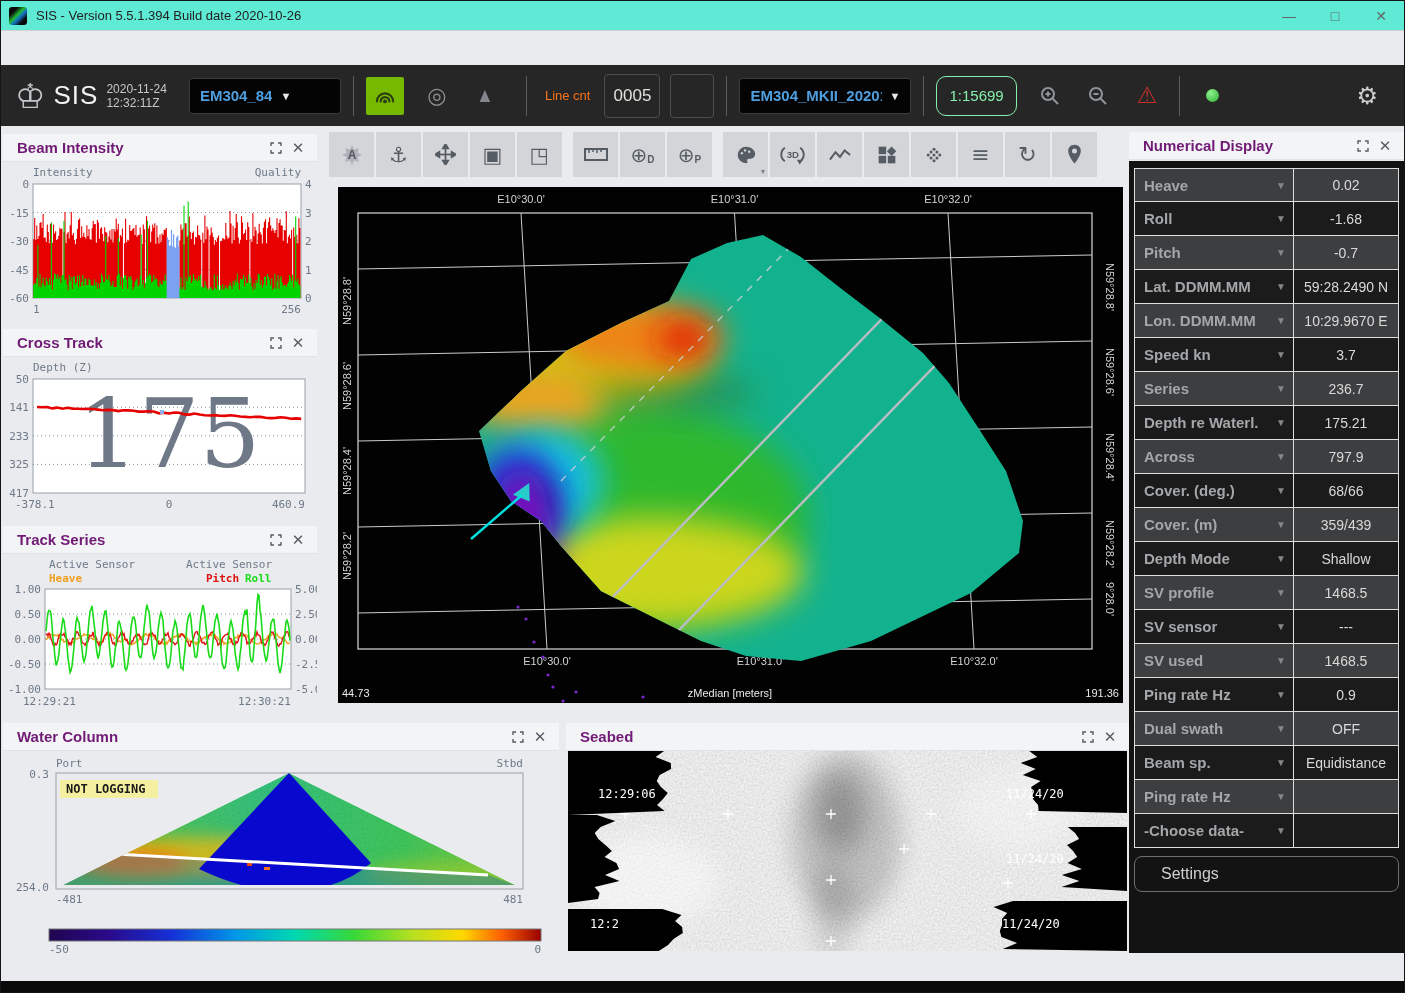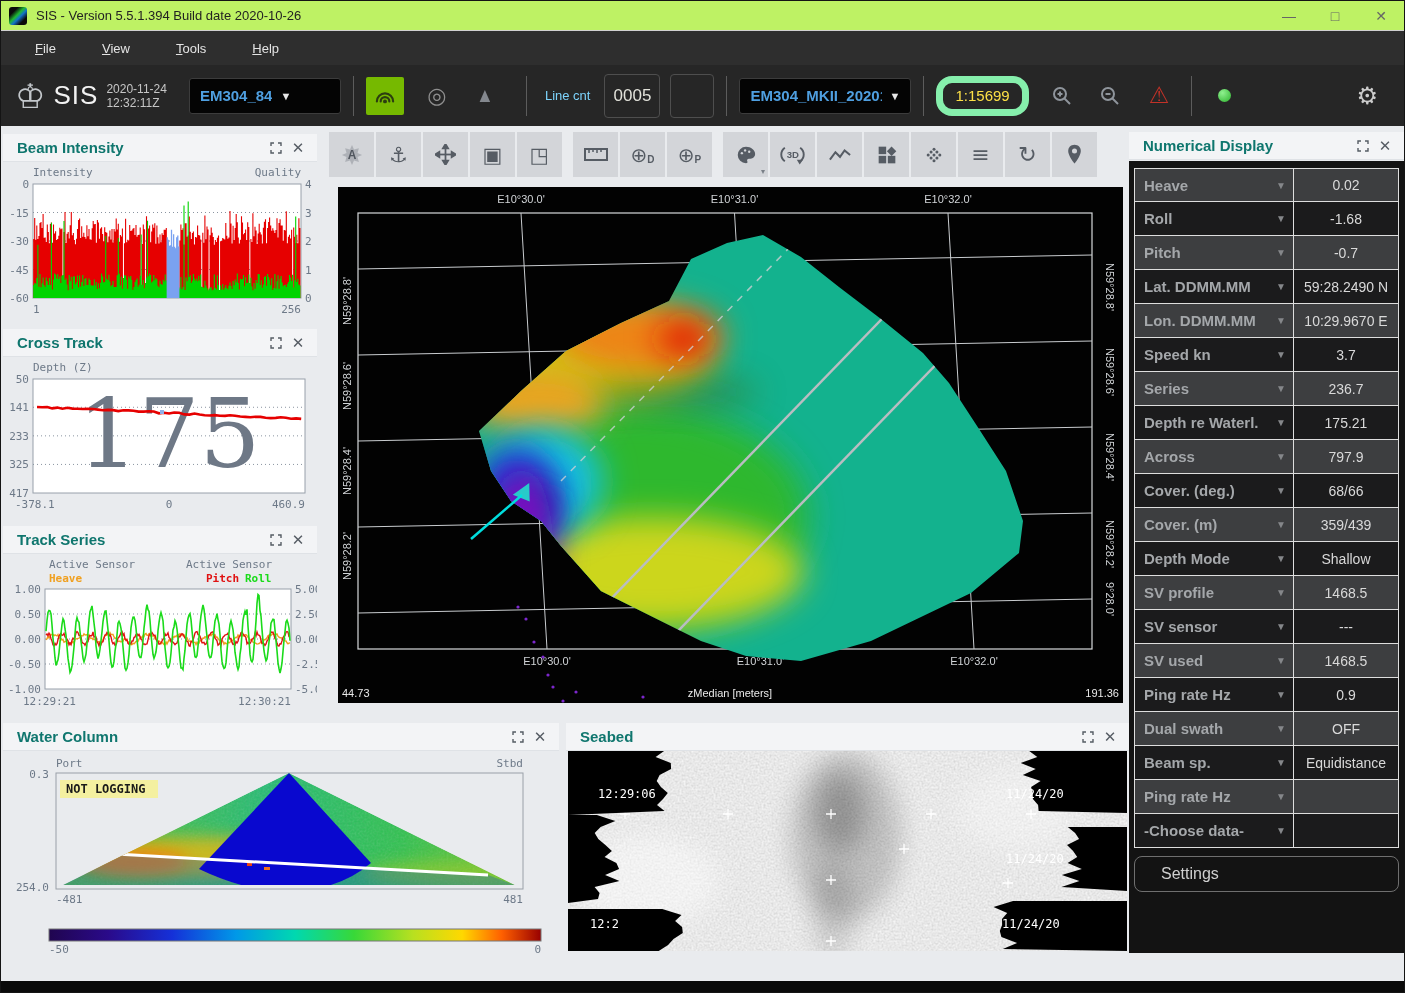--- a/index.html
+++ b/index.html
@@ -1,54 +1,54 @@
 <!DOCTYPE html>
 <html><head>
 <meta charset="utf-8">
 <style>
 *{box-sizing:border-box;margin:0;padding:0}
 html,body{background:#000}
 body{font-family:"Liberation Sans",sans-serif}
 #win{position:relative;width:1405px;height:993px;background:#e9ebee;overflow:hidden;border:1px solid #141414}
 
-.titlebar{position:absolute;left:0;top:0;width:100%;height:30px;background:#bef264;display:flex;align-items:center;border-bottom:1px solid #d0d0d0}
+.titlebar{position:absolute;left:0;top:0;width:100%;height:30px;background:#5eead4;display:flex;align-items:center;border-bottom:1px solid #d0d0d0}
 .appicon{width:18px;height:18px;margin-left:8px;border-radius:3px;background:linear-gradient(135deg,#0a0a0a 25%,#1fb832 45%,#1273c8 58%,#0a0a0a 78%)}
 .apptitle{margin-left:9px;font-size:13px;color:#222}
 .winbtns{margin-left:auto;display:flex}
 .winbtn{width:46px;height:28px;display:flex;align-items:center;justify-content:center;color:#666;font-size:14px}
 
 .menubar{position:absolute;left:0;top:30px;width:100%;height:34px;background:#2e2e2e;display:flex;align-items:center;padding-left:20px}
 .menu-item{color:#e4e4e4;font-size:13px;padding:0 14px;margin-right:18px;cursor:default}
 .menu-item u{text-decoration:underline}
 
 .toolbar{position:absolute;left:0;top:64px;width:100%;height:61px;background:#262626;display:flex;align-items:center;padding:0 14px}
 .logo{font-size:34px;color:#c3c7cb;line-height:1;margin-right:8px}
 .brand{font-size:26px;color:#f2f2f2;letter-spacing:1px;margin-right:8px}
 .dt{font-size:12px;color:#c6c6c6;line-height:14px;margin-right:22px}
 .combo{height:36px;background:#040404;border:1px solid #3c3c3c;border-radius:3px;display:flex;align-items:center;padding:0 10px;cursor:pointer}
 .combo .cotext{color:#4f9fe0;font-weight:bold;font-size:15px;white-space:nowrap;overflow:hidden}
 .combo .cocaret{color:#e8e8e8;font-size:11px;margin-left:8px}
 .combo1{width:152px}.combo2{width:172px}
 .vsep{width:1px;height:40px;background:#5c5c5c;margin:0 12px;flex:none}
 .pingbtn{width:38px;height:38px;background:#76b900;border:none;border-radius:2px;display:flex;align-items:center;justify-content:center;margin-right:14px;cursor:pointer}
 .tbtn{width:38px;height:38px;background:transparent;border:none;display:flex;align-items:center;justify-content:center;margin-right:10px;cursor:pointer}
-.linecnt{font-size:13px;color:#7dd3fc;margin:0 14px 0 6px}
+.linecnt{font-size:13px;color:#f97316;margin:0 14px 0 6px}
 .cntbox{height:44px;border:1px solid #4e4e4e;border-radius:4px;color:#e2e2da;font-size:17px;display:flex;align-items:center;justify-content:center;background:transparent}
 .cnt1{width:56px;margin-right:10px}.cnt2{width:44px}
-.scalebox{height:40px;border:7px solid #86efac;border-radius:16px;color:#fde047;font-size:15px;display:flex;align-items:center;padding:0 12px;margin-right:14px}
+.scalebox{height:40px;border:1px solid #86efac;border-radius:10px;color:#86efac;font-size:15px;display:flex;align-items:center;padding:0 12px;margin-right:14px}
 .warn{font-size:23px;color:#c23228;margin:0 10px}
 .statusdot{width:13px;height:13px;border-radius:50%;background:radial-gradient(circle at 35% 30%,#8ff08f,#2db32d);margin-left:14px}
 .gear{margin-left:auto;margin-right:12px;font-size:24px;color:#cccccc;background:none;border:none;cursor:pointer}
 
 .main{position:absolute;left:0;top:125px;width:1405px;height:855px;background:#e9ebee}
 .bottomstrip{position:absolute;left:0;top:980px;width:100%;height:13px;background:#0a0a0a}
 
 .panel{position:absolute;background:#e9ebee}
 .phead{height:28px;background:#f3f4f6;display:flex;align-items:center;border-bottom:1px solid #dfe2e6}
-.ptitle{font-size:15px;font-weight:700;color:#0f766e;margin-left:14px}
+.ptitle{font-size:15px;font-weight:700;color:#701a75;margin-left:14px}
 .picons{margin-left:auto;display:flex;align-items:center;margin-right:8px}
 .pic{width:22px;height:20px;display:flex;align-items:center;justify-content:center;color:#565c64;cursor:pointer}
 .px{font-size:15px}
 .cht{display:block}
 .cht text{font-family:"DejaVu Sans Mono",monospace;font-size:11px;fill:#6d7988}
 
 .mapbar{position:absolute;top:6px;display:flex}
 .mgroup{display:flex;margin-right:9px}
 .mbtn{width:45px;height:45px;background:#d3d5d9;border:none;margin-right:2px;display:flex;align-items:center;justify-content:center;cursor:pointer;position:relative}
 .gi{font-size:19px;color:#565c64;font-family:"DejaVu Sans",sans-serif}
@@ -73,26 +73,20 @@
   <div class="titlebar">
     <span class="appicon"></span>
     <span class="apptitle">SIS - Version 5.5.1.394 Build date 2020-10-26</span>
     <span class="winbtns">
       <span class="winbtn">—</span>
       <span class="winbtn">□</span>
       <span class="winbtn">✕</span>
     </span>
   </div>
 
-  <div class="menubar" id="menubar">
-      <span class="menu-item"><u>F</u>ile</span>
-      <span class="menu-item"><u>V</u>iew</span>
-      <span class="menu-item"><u>T</u>ools</span>
-      <span class="menu-item"><u>H</u>elp</span>
-    </div>
 
   <div class="toolbar">
     <span class="logo">♔</span>
     <span class="brand">SIS</span>
     <span class="dt">
       <span>2020-11-24</span><br>
       <span>12:32:11Z</span>
     </span>
     <div class="combo combo1">
       <span class="cotext">EM304_84</span>

